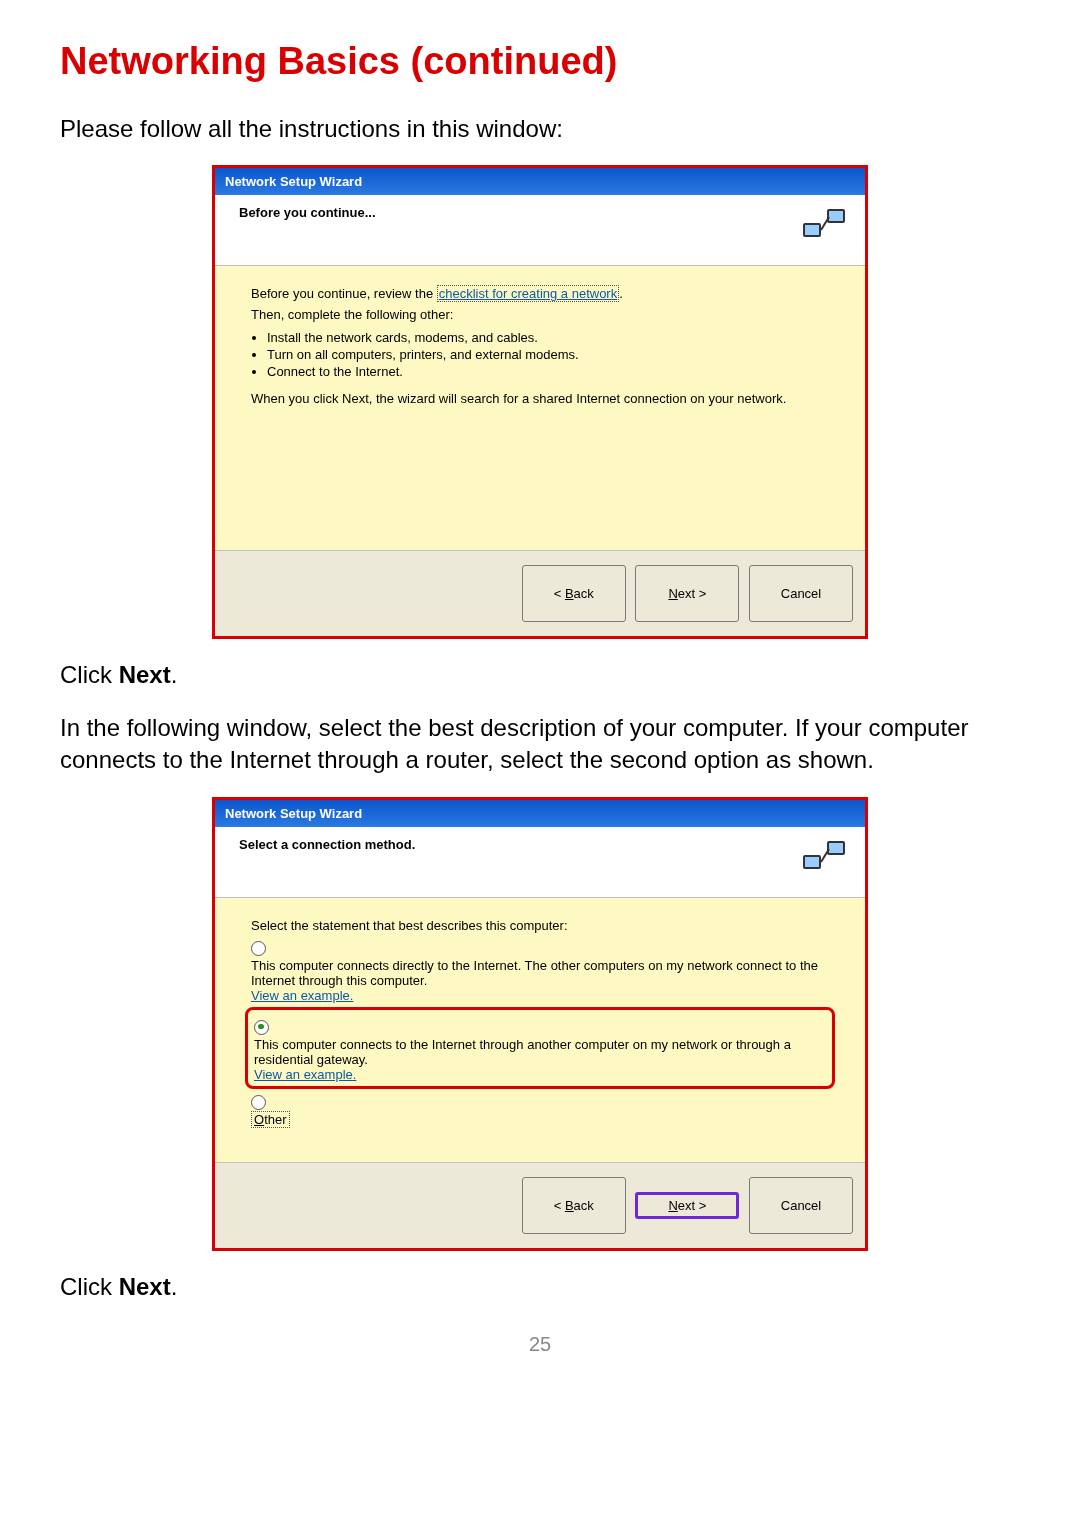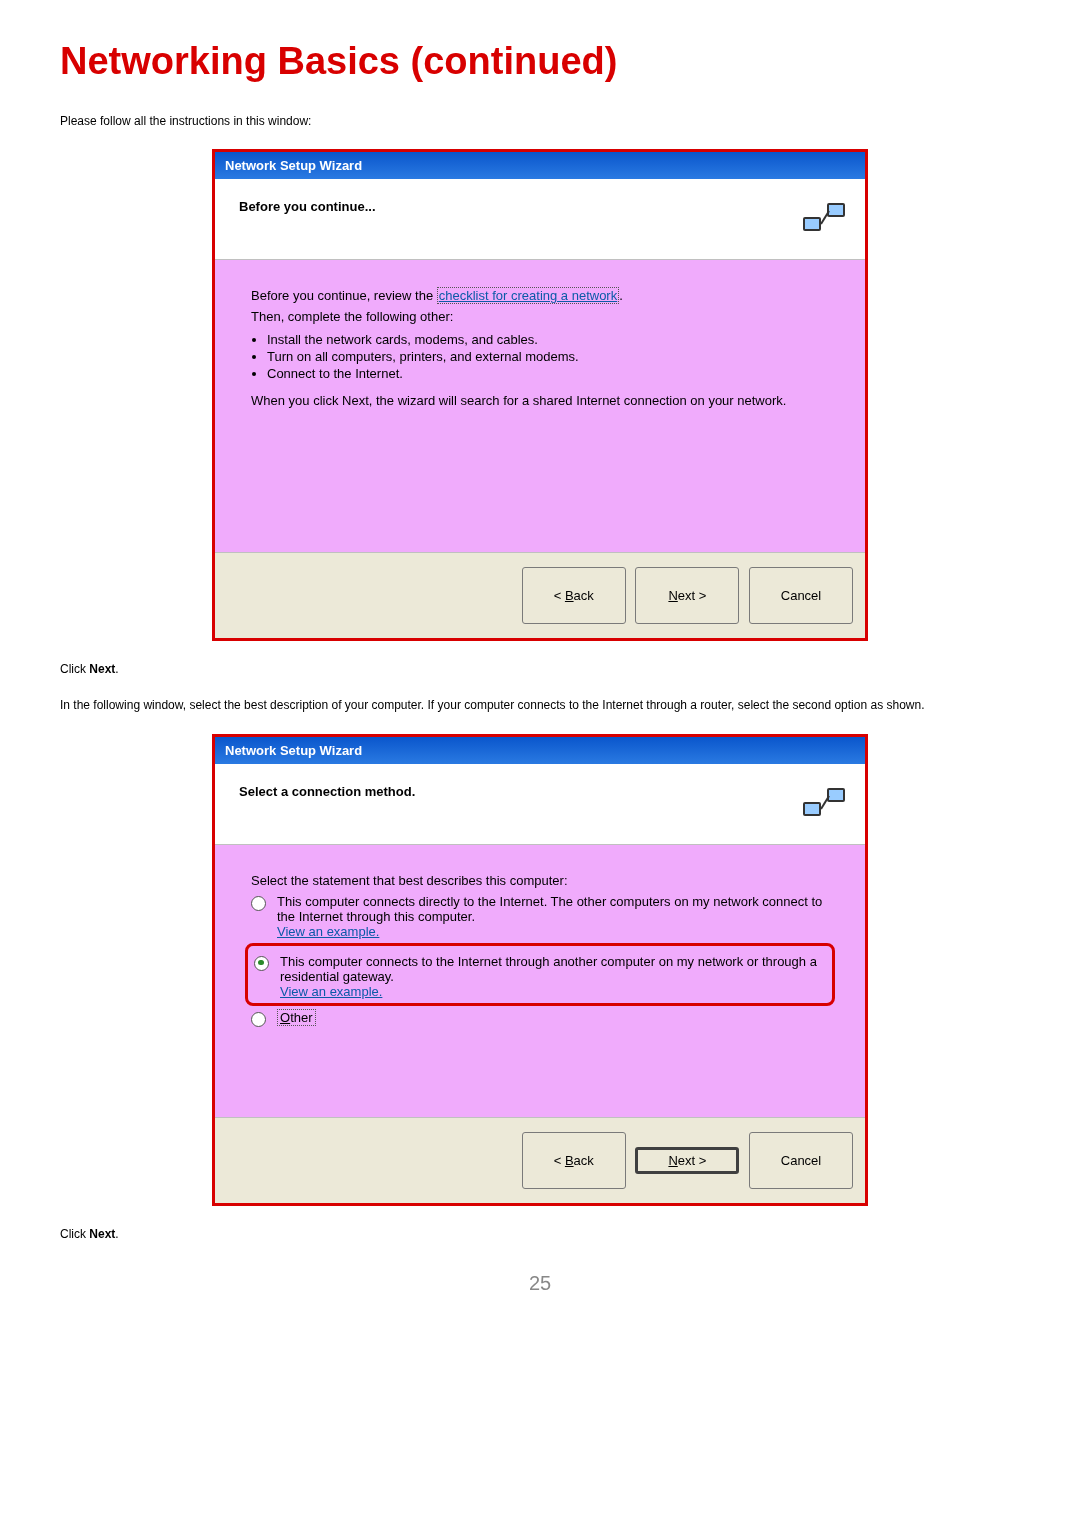--- a/index.html
+++ b/index.html
@@ -10,21 +10,21 @@
     color: #000;
     width: 960px;
   }
   h1.page-title {
     color: #d80000;
     font-size: 38px;
     font-weight: bold;
     margin: 0 0 30px 0;
   }
   .body-text {
-    font-size: 12px;
+    font-size: 24px;
     margin: 20px 0;
     line-height: 1.35;
   }
   .bold { font-weight: bold; }
   .wizard {
     width: 650px;
     margin: 12px auto 8px auto;
     border: 3px solid #d80000;
     background: #ece9d8;
     font-family: Tahoma, sans-serif;
@@ -33,35 +33,35 @@
   }
   .titlebar {
     background: linear-gradient(#0a56cc,#2a7ae2);
     color: #fff;
     font-weight: bold;
     font-size: 13px;
     padding: 6px 10px;
   }
   .header {
     background: #fff;
-    padding: 20px 16px 18px 24px;
+    padding: 10px 16px 18px 24px;
     display: flex;
     justify-content: space-between;
     align-items: flex-start;
     border-bottom: 1px solid #c0c0c0;
   }
   .header-text { font-weight: bold; }
   .header-icon {
     width: 48px; height: 42px;
     position: relative;
   }
   .header-icon svg { width:48px; height:42px; }
   .content {
-    background: #f0abfc;
-    padding: 22px 36px 10px 36px;
+    background: #fef9c3;
+    padding: 14px 36px 10px 36px;
     min-height: 260px;
   }
   .content p { margin: 6px 0; }
   .content ul { margin: 8px 0 12px 16px; padding:0; }
   .content ul li { margin: 2px 0; }
   .link {
     color: #0b5aa8;
     text-decoration: underline;
     border: 1px dotted #555;
     padding: 0 1px;
@@ -82,29 +82,30 @@
     padding: 20px 10px;
     margin-left: 6px;
     background: #ece9d8;
     border: 1px solid #7a7a7a;
     border-radius: 3px;
     font-family: Tahoma, sans-serif;
     font-size: 13px;
     text-align:center;
   }
   .btn.highlight {
-    border: 3px solid #404040;
+    border: 3px solid #6d28d9;
     padding: 3px 8px;
   }
   .underline-letter { text-decoration: underline; }
   .radio-row {
     display:flex;
     align-items:flex-start;
-    gap:11px;
+    gap:2px;
     margin: 4px 0 2px 0;
+    flex-direction: column;
   }
   .radio {
     width:13px; height:13px; border:1px solid #555; border-radius:50%;
     background:#fff; margin-top:2px; flex:0 0 auto; position:relative;
   }
   .radio.selected::after{
     content:""; position:absolute; left:3px; top:3px; width:5.5px; height:5.5px;
     background:#2a8a2a; border-radius:50%;
   }
   .option-box {

